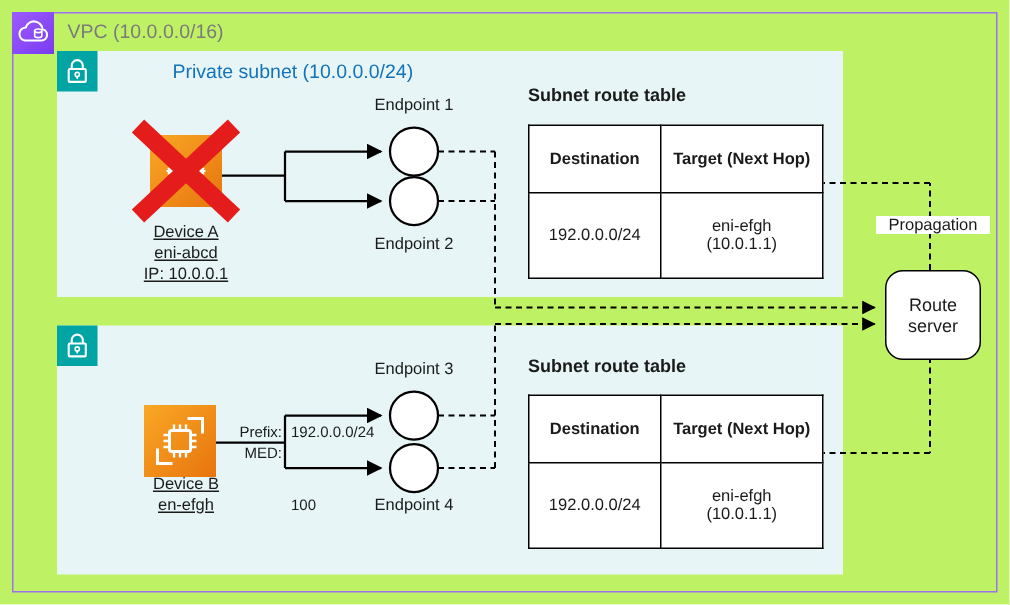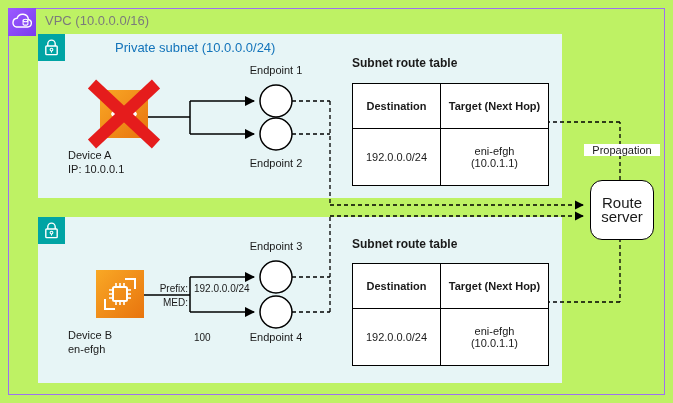--- a/index.html
+++ b/index.html
@@ -18,22 +18,22 @@
   .subnet-1{left:38px;top:34px;width:524px;height:164px;}
   .subnet-2{left:38px;top:217px;width:524px;height:166px;}
   .lock-icon{width:27px;height:27px;background:#00A4A4;display:flex;align-items:center;justify-content:center;z-index:4;}
   .lock-1{left:38px;top:34px;} .lock-2{left:38px;top:217px;}
   .subnet-label{font-size:13px;color:#1273BA;z-index:4;}
   .subnet-label-1{left:73px;top:40px;margin-left:42px;} .subnet-label-2{left:73px;top:223px;}
   
   .device-icon{width:48px;height:48px;background:linear-gradient(135deg,#F9A825,#E8740E);z-index:3;
     display:flex;align-items:center;justify-content:center;}
   .device-a-icon{left:100px;top:90px;} .device-b-icon{left:96px;top:270px;}
-  .device-label{width:112px;font-size:11px;line-height:14px;z-index:4;}
-  .device-a-label{left:68px;top:148px;} .device-b-label{left:68px;top:328px;}
+  .device-label{width:112px;text-align:center;font-size:11px;line-height:14px;z-index:4;text-decoration:underline;}
+  .device-a-label{left:68px;top:148px;} .device-b-label{left:68px;top:316px;}
   
   .ep-label{width:80px;text-align:center;font-size:11px;z-index:4;}
   .ep1{left:236px;top:64px;} .ep2{left:236px;top:157px;}
   .ep3{left:236px;top:240px;} .ep4{left:236px;top:331px;}
   
   .adv{font-size:10px;z-index:4;line-height:12px;}
   .adv-prefix-label{left:146px;top:283px;width:42px;text-align:right;}
   .adv-prefix-value{left:194px;top:283px;}
   .adv-med-label{left:146px;top:297px;width:42px;text-align:right;}
   .adv-med-value{left:194px;top:297px;margin-top:35px;}
@@ -43,21 +43,21 @@
   table.rt{position:absolute;border-collapse:collapse;table-layout:fixed;background:#fff;z-index:3;}
   .rt-1{left:352px;top:83px;} .rt-2{left:352px;top:263px;}
   table.rt td,table.rt th{border:1px solid #000;text-align:center;vertical-align:middle;
     font-size:11px;padding:16px 4px;}
   table.rt th{font-weight:bold;}
   .col-dest{width:79px;} .col-target{width:99px;}
   .hdr-row{height:38px;} .data-row{height:35px;}
   
   .route-server{left:590px;top:180px;width:62px;height:58px;border:1.5px solid #000;border-radius:12px;
     background:#fff;display:flex;align-items:center;text-align:center;
-    font-size:15px;line-height:14px;z-index:3;}
+    font-size:12px;line-height:14px;z-index:3;}
   .propagation{left:584px;top:144px;width:76px;text-align:center;font-size:11px;background:#fff;z-index:4;}
   
   #wires{position:absolute;left:0;top:0;z-index:2;}
 </style>
 </head>
 <body>
 
 <div id="canvas">
 
   <div class="abs vpc-box"></div>
@@ -152,20 +152,21 @@
   </div>
 
   <svg class="abs" style="left:84px;top:76px;z-index:4" width="80" height="76" viewBox="0 0 80 76">
     <g stroke="#E51C1C" stroke-width="12" stroke-linecap="butt">
       <line x1="8" y1="8" x2="72" y2="68"></line>
       <line x1="72" y1="8" x2="8" y2="68"></line>
     </g>
   </svg>
   <div class="abs device-label device-a-label">
     <div>Device A</div>
+    <div>eni-abcd</div>
     <div>IP: 10.0.0.1</div>
   </div>
 
   <div class="abs device-icon device-b-icon">
     <svg width="48" height="48" viewBox="0 0 48 48">
       <g stroke="#fff" stroke-width="2" fill="none">
         <path d="M29,9 H39 V19 M19,39 H9 V29"></path>
         <rect x="17" y="17" width="14" height="14" rx="1.5"></rect>
       </g>
       <g stroke="#fff" stroke-width="1.6">

